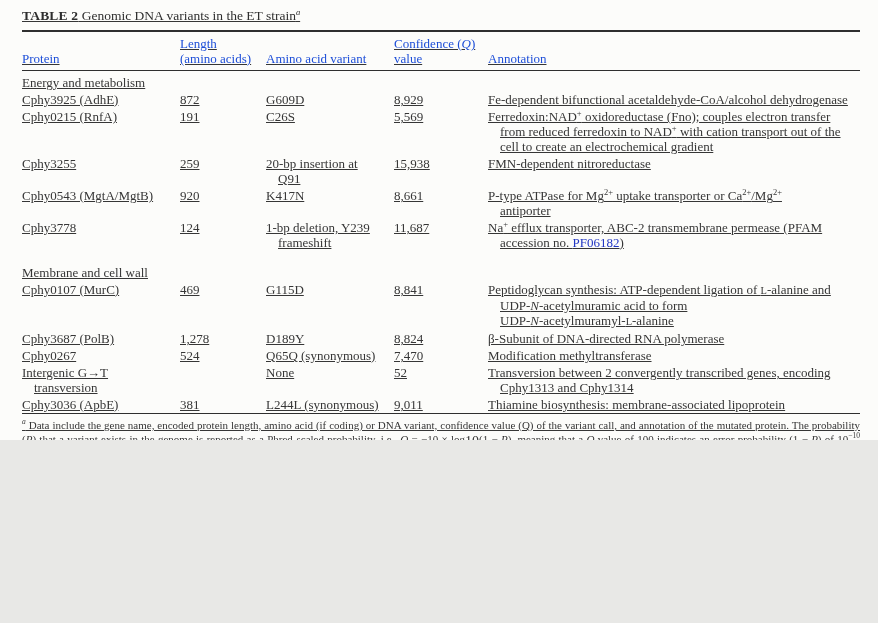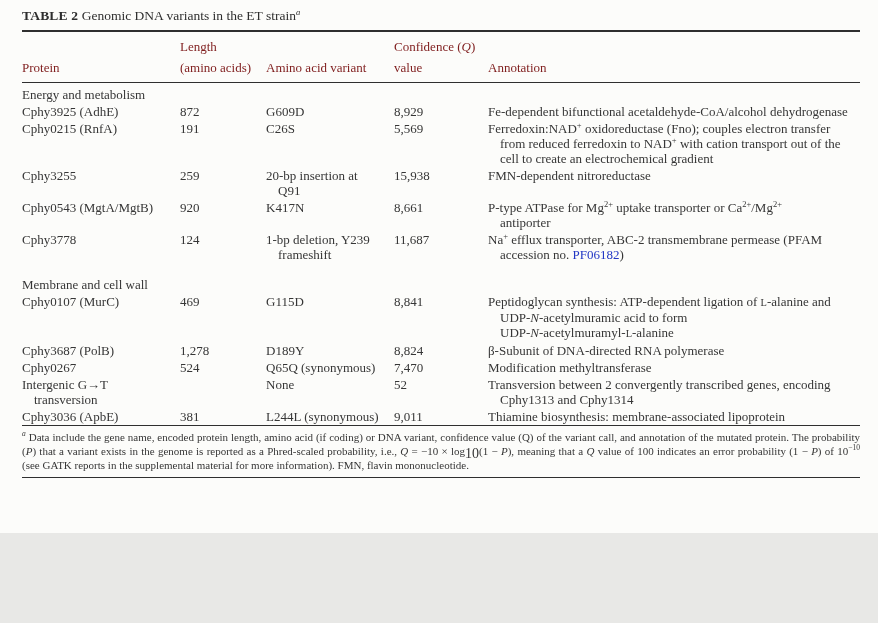--- a/index.html
+++ b/index.html
@@ -1,37 +1,37 @@
 <!DOCTYPE html>
 <html><head>
 <meta charset="utf-8">
 <style>
   html, body { margin: 0; padding: 0; background: #e8e8e6; }
   .page {
-    width: 878px; height: 533px; box-sizing: border-box;
+    width: 878px; height: 440px; box-sizing: border-box;
     padding: 7px 18px 0 22px;
     background: #fcfcfa;
     font-family: "Liberation Serif", "DejaVu Serif", serif;
     font-size: 13px; color: #363636;
-    position: relative; overflow: hidden;
+    position: relative; overflow: hidden; text-decoration: underline;
   }
   .title { font-size: 13.5px; line-height: 17px; margin-bottom: 6px; color: #2e2e2e; }
   .title b { letter-spacing: 0.2px; }
   .rule { height: 0; border-top: 1px solid #2f2f2f; }
   .rule-heavy { border-top-width: 2px; }
   table { width: 838px; border-collapse: collapse; table-layout: fixed; }
   col.c-protein { width: 158px; }
   col.c-length { width: 86px; }
   col.c-variant { width: 128px; }
   col.c-confidence { width: 94px; }
   col.c-annotation { width: 372px; }
   thead th {
     text-align: left; vertical-align: bottom; font-weight: normal;
-    font-size: 13px; line-height: 21px; padding: 4px 4px 4px 0;
-    border-bottom: 1px solid #2f2f2f; color: #7f1d1d;
+    font-size: 13px; line-height: 15px; padding: 4px 4px 4px 0;
+    border-bottom: 1px solid #2f2f2f; color: #1d4ed8;
   }
   tbody td {
     vertical-align: top; font-size: 13px; line-height: 15px;
     padding: 1px 4px 1px 0; color: #363636;
   }
   tr.section-row td { padding-top: 14px; }
   tr.section-row.first td { padding-top: 4px; margin-left: 16px; }
   .hang { padding-left: 12px; text-indent: -12px; }
   td.cell-protein .hang { }
   sup { font-size: 8.5px; line-height: 0; vertical-align: super; }

